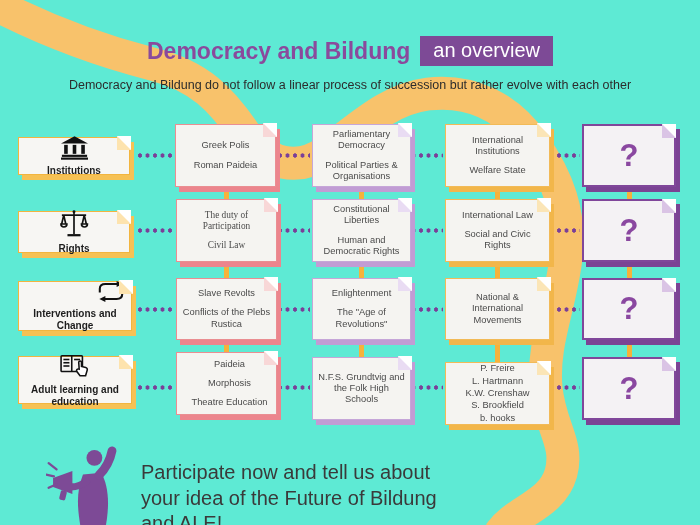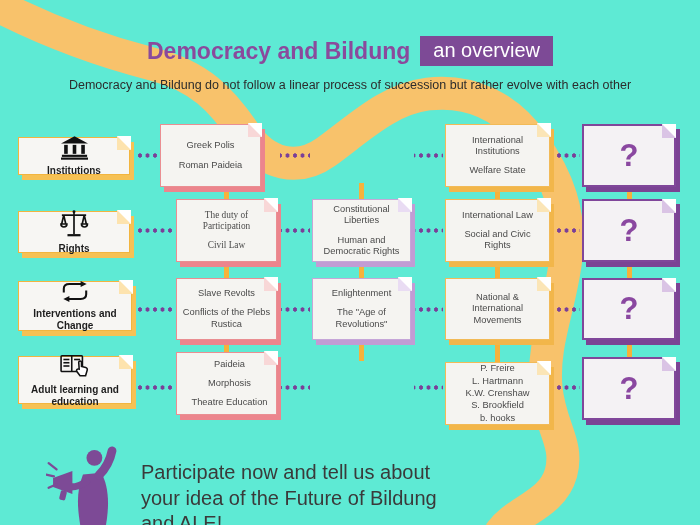--- a/index.html
+++ b/index.html
@@ -90,21 +90,21 @@
         <line x1="3" y1="5.5" x2="29" y2="5.5"></line>
         <circle cx="16" cy="2" r="1.6" fill="#111" stroke="none"></circle>
         <path d="M3,5.5 L0.8,15 M3,5.5 L5.2,15 M0 15 A3.2 3.2 0 0 0 6.4 15 Z" transform="translate(2,0)"></path>
         <path d="M3,5.5 L0.8,15 M3,5.5 L5.2,15 M0 15 A3.2 3.2 0 0 0 6.4 15 Z" transform="translate(24,0)"></path>
         <line x1="9" y1="27" x2="23" y2="27" stroke-width="2.4"></line>
       </svg>
     </span>
     <span class="label-text">Rights</span>
   </div>
 
-  <div class="card label-card" style="left:18px;top:281px;width:114px;height:50px;">
+  <div class="card label-card" style="left:18px;top:281px;width:114px;height:50px;align-items:flex-end;">
     <span class="label-icon">
       <svg width="28" height="23" viewBox="0 0 30 24" fill="none" stroke="#111" stroke-width="2.2">
         <path d="M3,13 V9 Q3,4 9,4 H23"></path>
         <path d="M21,0.8 L27.5,4 L21,7.2" fill="#111" stroke="none"></path>
         <path d="M27,11 V15 Q27,20 21,20 H7"></path>
         <path d="M9,16.8 L2.5,20 L9,23.2" fill="#111" stroke="none"></path>
       </svg>
     </span>
     <span class="label-text">Interventions and Change</span>
   </div>
@@ -134,23 +134,27 @@
       <rect x="16" y="50" width="7" height="11" rx="2" transform="rotate(14 19 55)"></rect>
     </g>
     <g stroke="#7d4a96" stroke-width="2.6" stroke-linecap="round">
       <line x1="3" y1="19" x2="12" y2="26"></line>
       <line x1="0" y1="32" x2="9" y2="34"></line>
       <line x1="3" y1="47" x2="12" y2="43"></line>
     </g>
   </svg>
   <div id="footer-text">Participate now and tell us about your idea of the Future of Bildung and ALE!</div>
 
-<div class="card col-0" style="left: 160px; top: 124px; width: 101px; height: 63px; text-align: right;">
+<div class="card col-0" style="left: 175px; top: 124px; width: 101px; height: 63px; text-align: right;">
       <div class="para">Greek Polis</div>
       <div class="para">Roman Paideia</div>
+    </div>
+    <div class="card col-1" style="left: 312px; top: 124px; width: 99px; height: 63px;">
+      <div class="para">Parliamentary Democracy</div>
+      <div class="para">Political Parties &amp; Organisations</div>
     </div>
     <div class="card col-2" style="left: 445px; top: 124px; width: 105px; height: 63px;">
       <div class="para">International Institutions</div>
       <div class="para">Welfare State</div>
     </div>
     <div class="card col-3 qcard" style="left: 582px; top: 124px; width: 94px; height: 63px;">
       <div class="para qmark">?</div>
     </div>
     <div class="dots" style="left: 136px; top: 153px; width: 38px;"></div>
     <div class="dots" style="left: 280px; top: 153px; width: 30px;"></div>
@@ -190,20 +194,23 @@
       <div class="para qmark">?</div>
     </div>
     <div class="dots" style="left: 136px; top: 306.5px; width: 38px;"></div>
     <div class="dots" style="left: 280px; top: 306.5px; width: 30px;"></div>
     <div class="dots" style="left: 414px; top: 306.5px; width: 29px;"></div>
     <div class="dots" style="left: 553px; top: 306.5px; width: 27px;"></div>
     <div class="card col-0" style="left: 176px; top: 352px; width: 101px; height: 63px; padding-left: 11px;">
       <div class="para">Paideia</div>
       <div class="para">Morphosis</div>
       <div class="para">Theatre Education</div>
+    </div>
+    <div class="card col-1" style="left: 312px; top: 357px; width: 99px; height: 63px;">
+      <div class="para">N.F.S. Grundtvig and the Folk High Schools</div>
     </div>
     <div class="card col-2" style="left: 445px; top: 362px; width: 105px; height: 63px;">
       <div class="para tight">P. Freire</div>
       <div class="para tight">L. Hartmann</div>
       <div class="para tight">K.W. Crenshaw</div>
       <div class="para tight">S. Brookfield</div>
       <div class="para tight">b. hooks</div>
     </div>
     <div class="card col-3 qcard" style="left: 582px; top: 357px; width: 94px; height: 63px;">
       <div class="para qmark">?</div>

